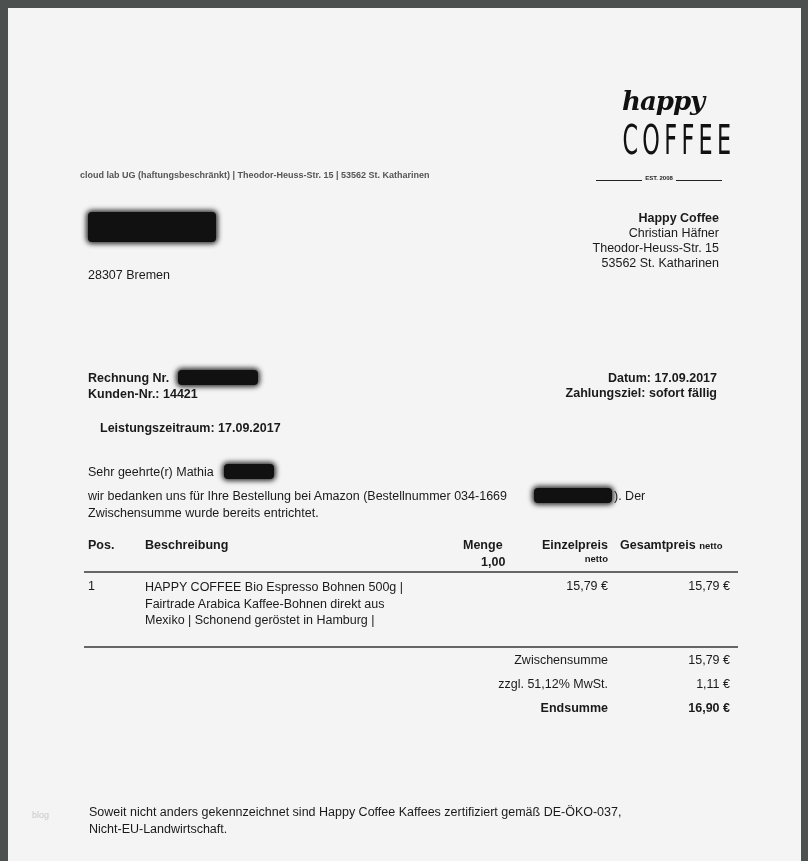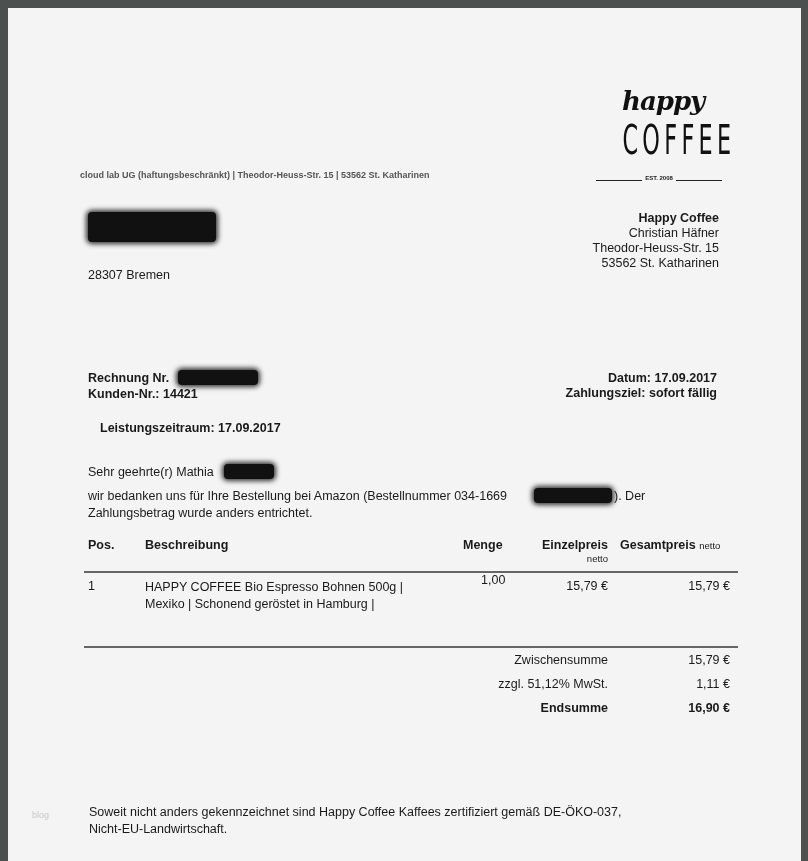--- a/index.html
+++ b/index.html
@@ -33,21 +33,21 @@
     }
     .sender-line { left: 80px; top: 170px; font-size: 9px; font-weight: bold; color: #555; }
     .redact {
       position: absolute; background: #111; border-radius: 4px;
       box-shadow: 0 0 5px 2px rgba(17,17,17,0.85);
     }
     .txt { font-size: 12.5px; line-height: 15px; }
     .bold { font-weight: bold; }
     .right { text-align: right; }
     .hline { position: absolute; background: #666; height: 2px; }
-    .small { font-size: 9.5px; font-weight: normal; }
+    .small { font-size: 9.5px; font-weight: bold; }
     .watermark { left: 32px; top: 810px; font-size: 9px; color: #c8c8c8; }
   </style>
 </head>
 <body>
 
 <div class="frame"></div>
 
 <div class="logo">
   <div class="happy">happy</div>
   <div class="coffee">COFFEE</div>
@@ -76,42 +76,43 @@
 <div class="abs txt right" style="right:91px;top:371px;width:250px;font-weight:bold;">
   <div>Datum: 17.09.2017</div>
   <div>Zahlungsziel: sofort fällig</div>
 </div>
 
 <div class="abs txt" style="left:88px;top:465px;">Sehr geehrte(r) Mathia</div>
 <div class="redact" style="left:224px;top:464px;width:50px;height:15px;"></div>
 <div class="abs txt" style="left:88px;top:489px;">wir bedanken uns für Ihre Bestellung bei Amazon (Bestellnummer 034-1669</div>
 <div class="redact" style="left:534px;top:488px;width:78px;height:15px;"></div>
 <div class="abs txt" style="left:614px;top:489px;">). Der</div>
-<div class="abs txt" style="left:88px;top:506px;">Zahlungsbetrag wurde anders entrichtet.</div>
+<div class="abs txt" style="left:88px;top:506px;">Zwischensumme wurde bereits entrichtet.</div>
 
 <div class="abs txt bold" style="left:88px;top:538px;">Pos.</div>
 <div class="abs txt bold" style="left:145px;top:538px;">Beschreibung</div>
 <div class="abs txt bold" style="left:463px;top:538px;">Menge</div>
 <div class="abs txt bold right" style="left:520px;top:538px;width:88px;">
   <div>Einzelpreis</div>
   <div class="small" style="line-height:12px;">netto</div>
 </div>
 <div class="abs txt bold" style="left:620px;top:538px;">
   <span>Gesamtpreis</span>
   <span class="small">netto</span>
 </div>
 <div class="hline" style="left:84px;top:571px;width:654px;"></div>
 
 <div>
   <div class="abs txt" style="left:88px;top:579px;">1</div>
   <div class="abs txt" style="left:145px;top:579px;width:300px;line-height:16.5px;">
     <div>HAPPY COFFEE Bio Espresso Bohnen 500g |</div>
+    <div>Fairtrade Arabica Kaffee-Bohnen direkt aus</div>
     <div>Mexiko | Schonend geröstet in Hamburg |</div>
   </div>
-  <div class="abs txt" style="left:481px;top:573px;">1,00</div>
+  <div class="abs txt" style="left:481px;top:555px;font-weight:bold;">1,00</div>
   <div class="abs txt right" style="left:520px;top:579px;width:88px;">15,79 €</div>
   <div class="abs txt right" style="left:640px;top:579px;width:90px;">15,79 €</div>
 </div>
 <div class="hline" style="left:84px;top:646px;width:654px;"></div>
 
 <div class="abs txt right" style="left:450px;top:653px;width:158px;">Zwischensumme</div>
 <div class="abs txt right" style="left:640px;top:653px;width:90px;">15,79 €</div>
 <div class="abs txt right" style="left:450px;top:677px;width:158px;">zzgl. 51,12% MwSt.</div>
 <div class="abs txt right" style="left:640px;top:677px;width:90px;">1,11 €</div>
 <div class="abs txt right bold" style="left:450px;top:701px;width:158px;">Endsumme</div>

